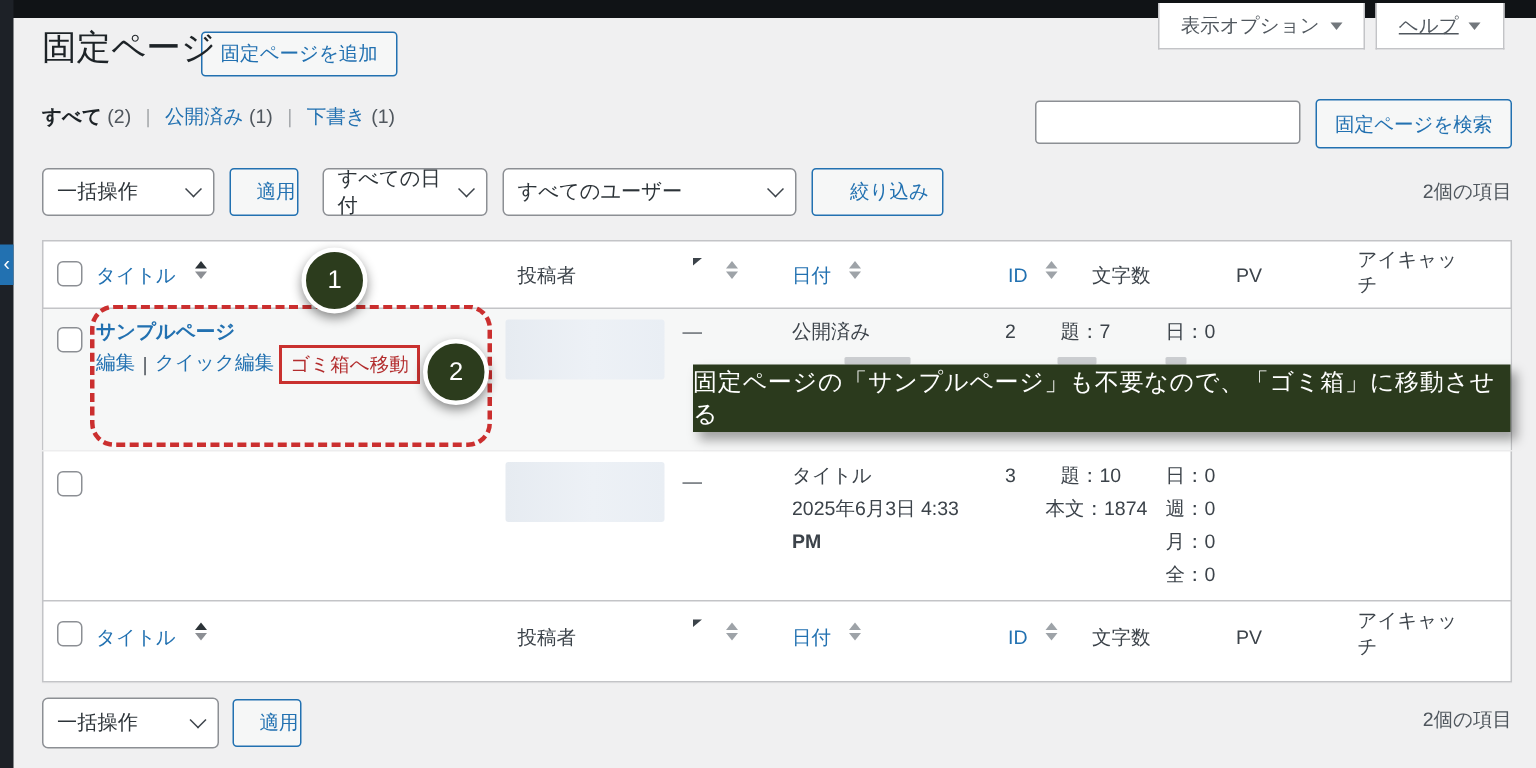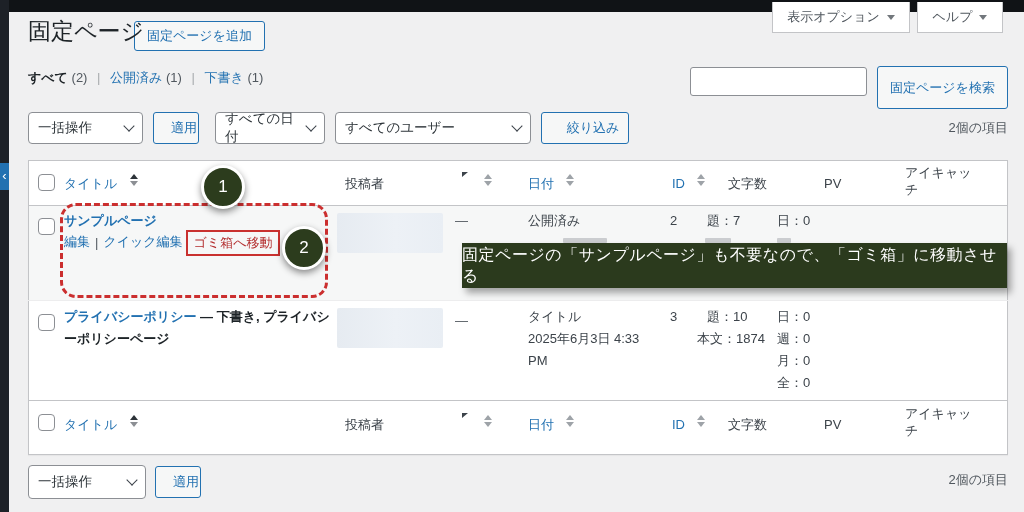--- a/index.html
+++ b/index.html
@@ -15,21 +15,21 @@
   
   .page-title{left:28px;top:16px;font-size:23px;color:#1d2327;}
   .btn{display:flex;align-items:center;justify-content:center;background:#f6f7f7;border:1px solid #2271b1;border-radius:3px;color:#2271b1;font-size:13px;cursor:pointer;box-sizing:border-box;padding-left:16px;}
   .add-btn{left:134px;top:21px;height:30px;padding:0 12px;}
   .screen-tab{top:2px;height:31px;background:#fff;border:1px solid #c3c4c7;border-top:none;display:flex;align-items:center;justify-content:center;gap:7px;font-size:13px;color:#50575e;cursor:pointer;box-sizing:border-box;}
   .caret-down{width:0;height:0;border-left:4px solid transparent;border-right:4px solid transparent;border-top:5px solid #72777c;}
   .views{left:28px;top:69px;font-size:13px;}
   .views b{color:#1d2327;font-weight:bold;}
   .views .sep{color:#a7aaad;margin:0 6px;}
   .search-input{left:690px;top:67px;width:177px;height:29px;border:1px solid #8c8f94;border-radius:3px;background:#fff;box-sizing:border-box;padding:0 8px;font-size:13px;color:#2c3338;}
-  .search-btn{left:877px;top:66px;height:43px;padding:0 12px;}
+  .search-btn{left:877px;top:66px;height:33px;padding:0 12px;}
   
   .wpselect{display:flex;align-items:center;justify-content:space-between;background:#fff;border:1px solid #8c8f94;border-radius:4px;padding:0 9px;font-size:13.5px;color:#2c3338;cursor:pointer;box-sizing:border-box;height:32px;}
   .chev{width:7px;height:7px;border-right:1.6px solid #3c434a;border-bottom:1.6px solid #3c434a;transform:rotate(45deg);margin-top:-4px;flex:none;margin-left:8px;}
   .count{font-size:13px;color:#50575e;text-align:right;width:108px;}
   
   .table-box{left:28px;top:160px;width:980px;height:295px;background:#fff;border:1px solid #c3c4c7;box-shadow:0 1px 1px rgba(0,0,0,.04);box-sizing:border-box;}
   .hline{height:1px;background:#c3c4c7;}
   .row-alt{left:29px;top:206px;width:978px;height:94px;background:#f6f7f7;}
   .cb{width:17px;height:17px;background:#fff;border:1px solid #8c8f94;border-radius:4px;box-sizing:border-box;cursor:pointer;}
   .sorter{display:flex;flex-direction:column;gap:2px;align-items:center;}
@@ -57,21 +57,21 @@
   
   <div class="abs top-strip"></div>
   <div class="abs left-strip"></div>
   <div class="abs menu-pointer">‹</div>
 
   
   <div class="abs screen-tab" style="left:772px;width:138px;">
     <span>表示オプション</span>
     <span class="caret-down"></span>
   </div>
-  <div class="abs screen-tab" style="left:917px;width:86px;">
+  <div class="abs screen-tab" style="left:917px;width:86px;text-decoration:underline;">
     <span>ヘルプ</span>
     <span class="caret-down"></span>
   </div>
 
   
   <div class="abs btn add-btn">固定ページを追加</div>
   <div class="abs page-title">固定ページ</div>
 
   
   <div class="abs views">
@@ -157,28 +157,25 @@
   <span class="abs txt13" style="left:670px;top:212px;">2</span>
   <span class="abs txt13" style="left:707px;top:212px;">題：7</span>
   <span class="abs txt13" style="left:777px;top:212px;">日：0</span>
   
   <div class="abs smudge" style="left:563px;top:238px;width:44px;"></div>
   <div class="abs smudge" style="left:705px;top:238px;width:26px;"></div>
   <div class="abs smudge" style="left:777px;top:238px;width:14px;"></div>
 
   
   <div class="abs cb" style="left:38px;top:314px;"></div>
-  <div class="abs row-title" style="left:64px;top:306px;width:274px;line-height:22px;">
-    <span class="link">プライバシーポリシー</span><span style="color:#1d2327;"> — 下書き, プライバシーポリシーページ</span>
-  </div>
   <div class="abs author-blur" style="left:337px;top:308px;"></div>
   <span class="abs txt13 gray" style="left:455px;top:312px;">—</span>
   <span class="abs txt13" style="left:528px;top:308px;">タイトル</span>
   <span class="abs txt13" style="left:528px;top:330px;">2025年6月3日 4:33</span>
-  <span class="abs txt13" style="left:528px;top:352px;">PM</span>
+  <span class="abs txt13" style="left:528px;top:352px;font-weight:bold;">PM</span>
   <span class="abs txt13" style="left:670px;top:308px;">3</span>
   <span class="abs txt13" style="left:707px;top:308px;">題：10</span>
   <span class="abs txt13" style="left:697px;top:330px;">本文：1874</span>
   <span class="abs txt13" style="left:777px;top:308px;">日：0</span>
   <span class="abs txt13" style="left:777px;top:330px;">週：0</span>
   <span class="abs txt13" style="left:777px;top:352px;">月：0</span>
   <span class="abs txt13" style="left:777px;top:374px;">全：0</span>
 
   
   <div class="abs cb" style="left:38px;top:414px;"></div>

